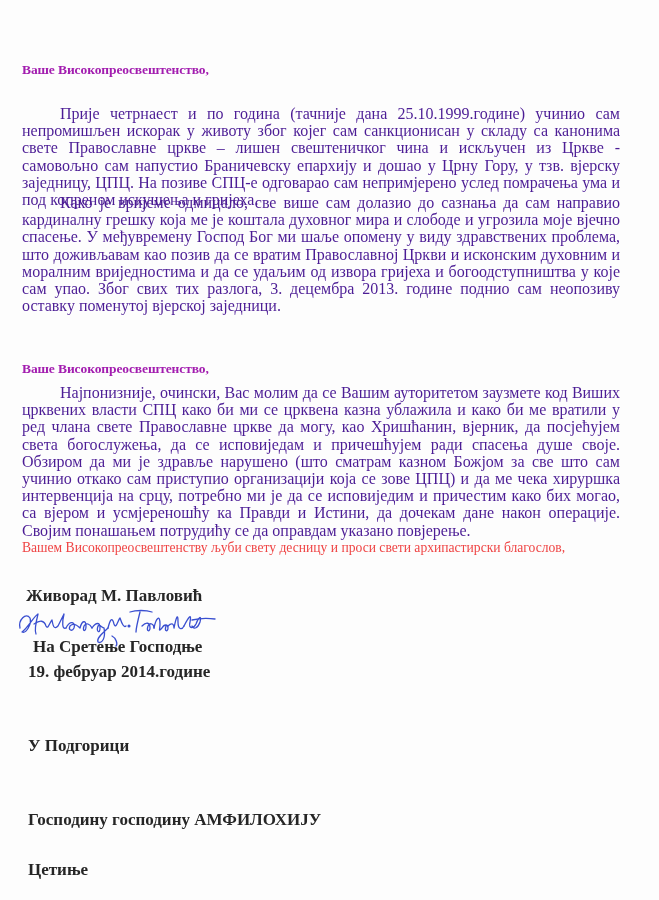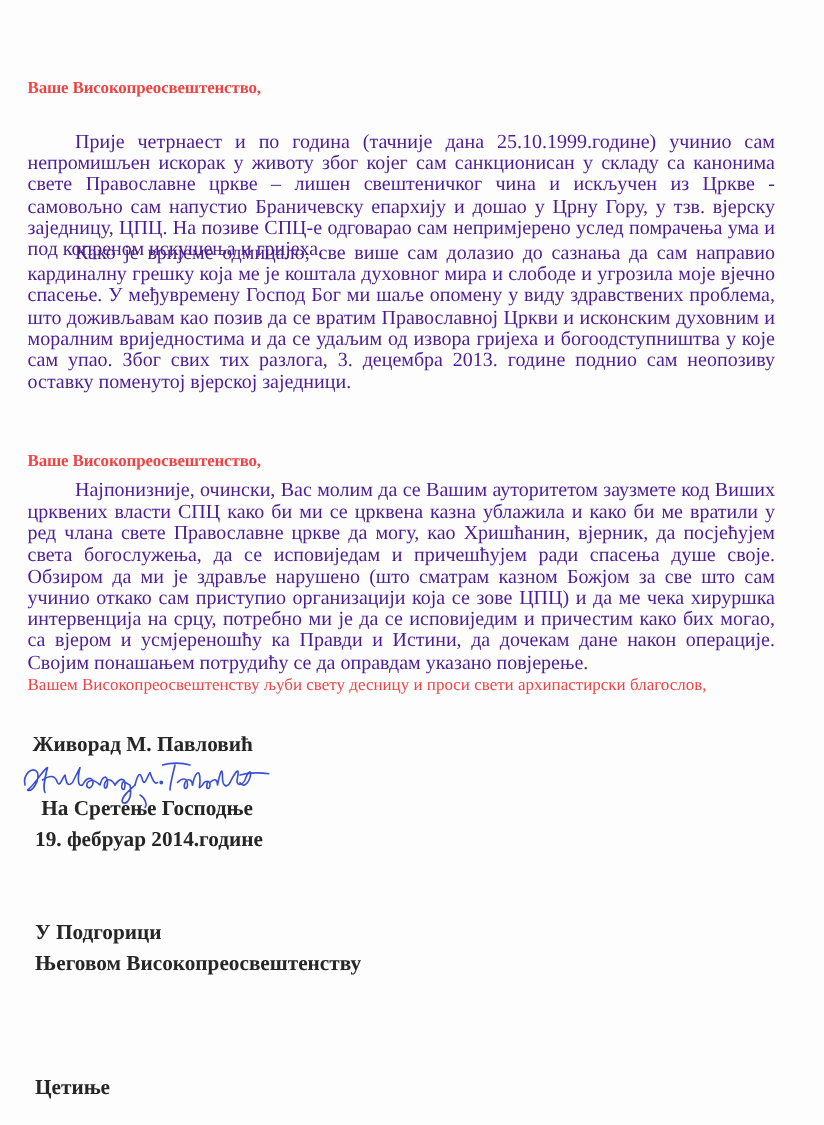--- a/index.html
+++ b/index.html
@@ -22,21 +22,21 @@
       width: 659px;
       height: 900px;
       background: #fdfdfd;
     }
     .greeting {
       position: absolute;
       left: 22px;
       font-weight: bold;
       font-size: 13.5px;
       letter-spacing: -0.1px;
-      color: #ef4444;
+      color: #a21caf;
     }
     .para {
       position: absolute;
       left: 22px;
       width: 598px;
       font-size: 16px;
       line-height: 17.2px;
       text-align: justify;
       text-indent: 38px;
       color: #4c1d95;
@@ -100,19 +100,19 @@
       <path d="M100 38 C 104 40, 106 46, 104 48"></path>
     </g>
   </svg>
 
   <div class="bold-line" style="top:637px;left:33px;">На Сретење Господње</div>
 
   <div class="bold-line" style="top:662px;">19. фебруар 2014.године</div>
 
   <div class="bold-line" style="top:708px;margin-top:28px;">У Подгорици</div>
 
-  <div class="bold-line" style="top:761px;">Његовом Високопреосвештенству</div>
 
 
+  <div class="bold-line" style="top:810px;">Господину господину АМФИЛОХИЈУ</div>
 
   <div class="bold-line" style="top:836px;margin-top:24px;">Цетиње</div>
 
 </div>
 
 </body></html>

